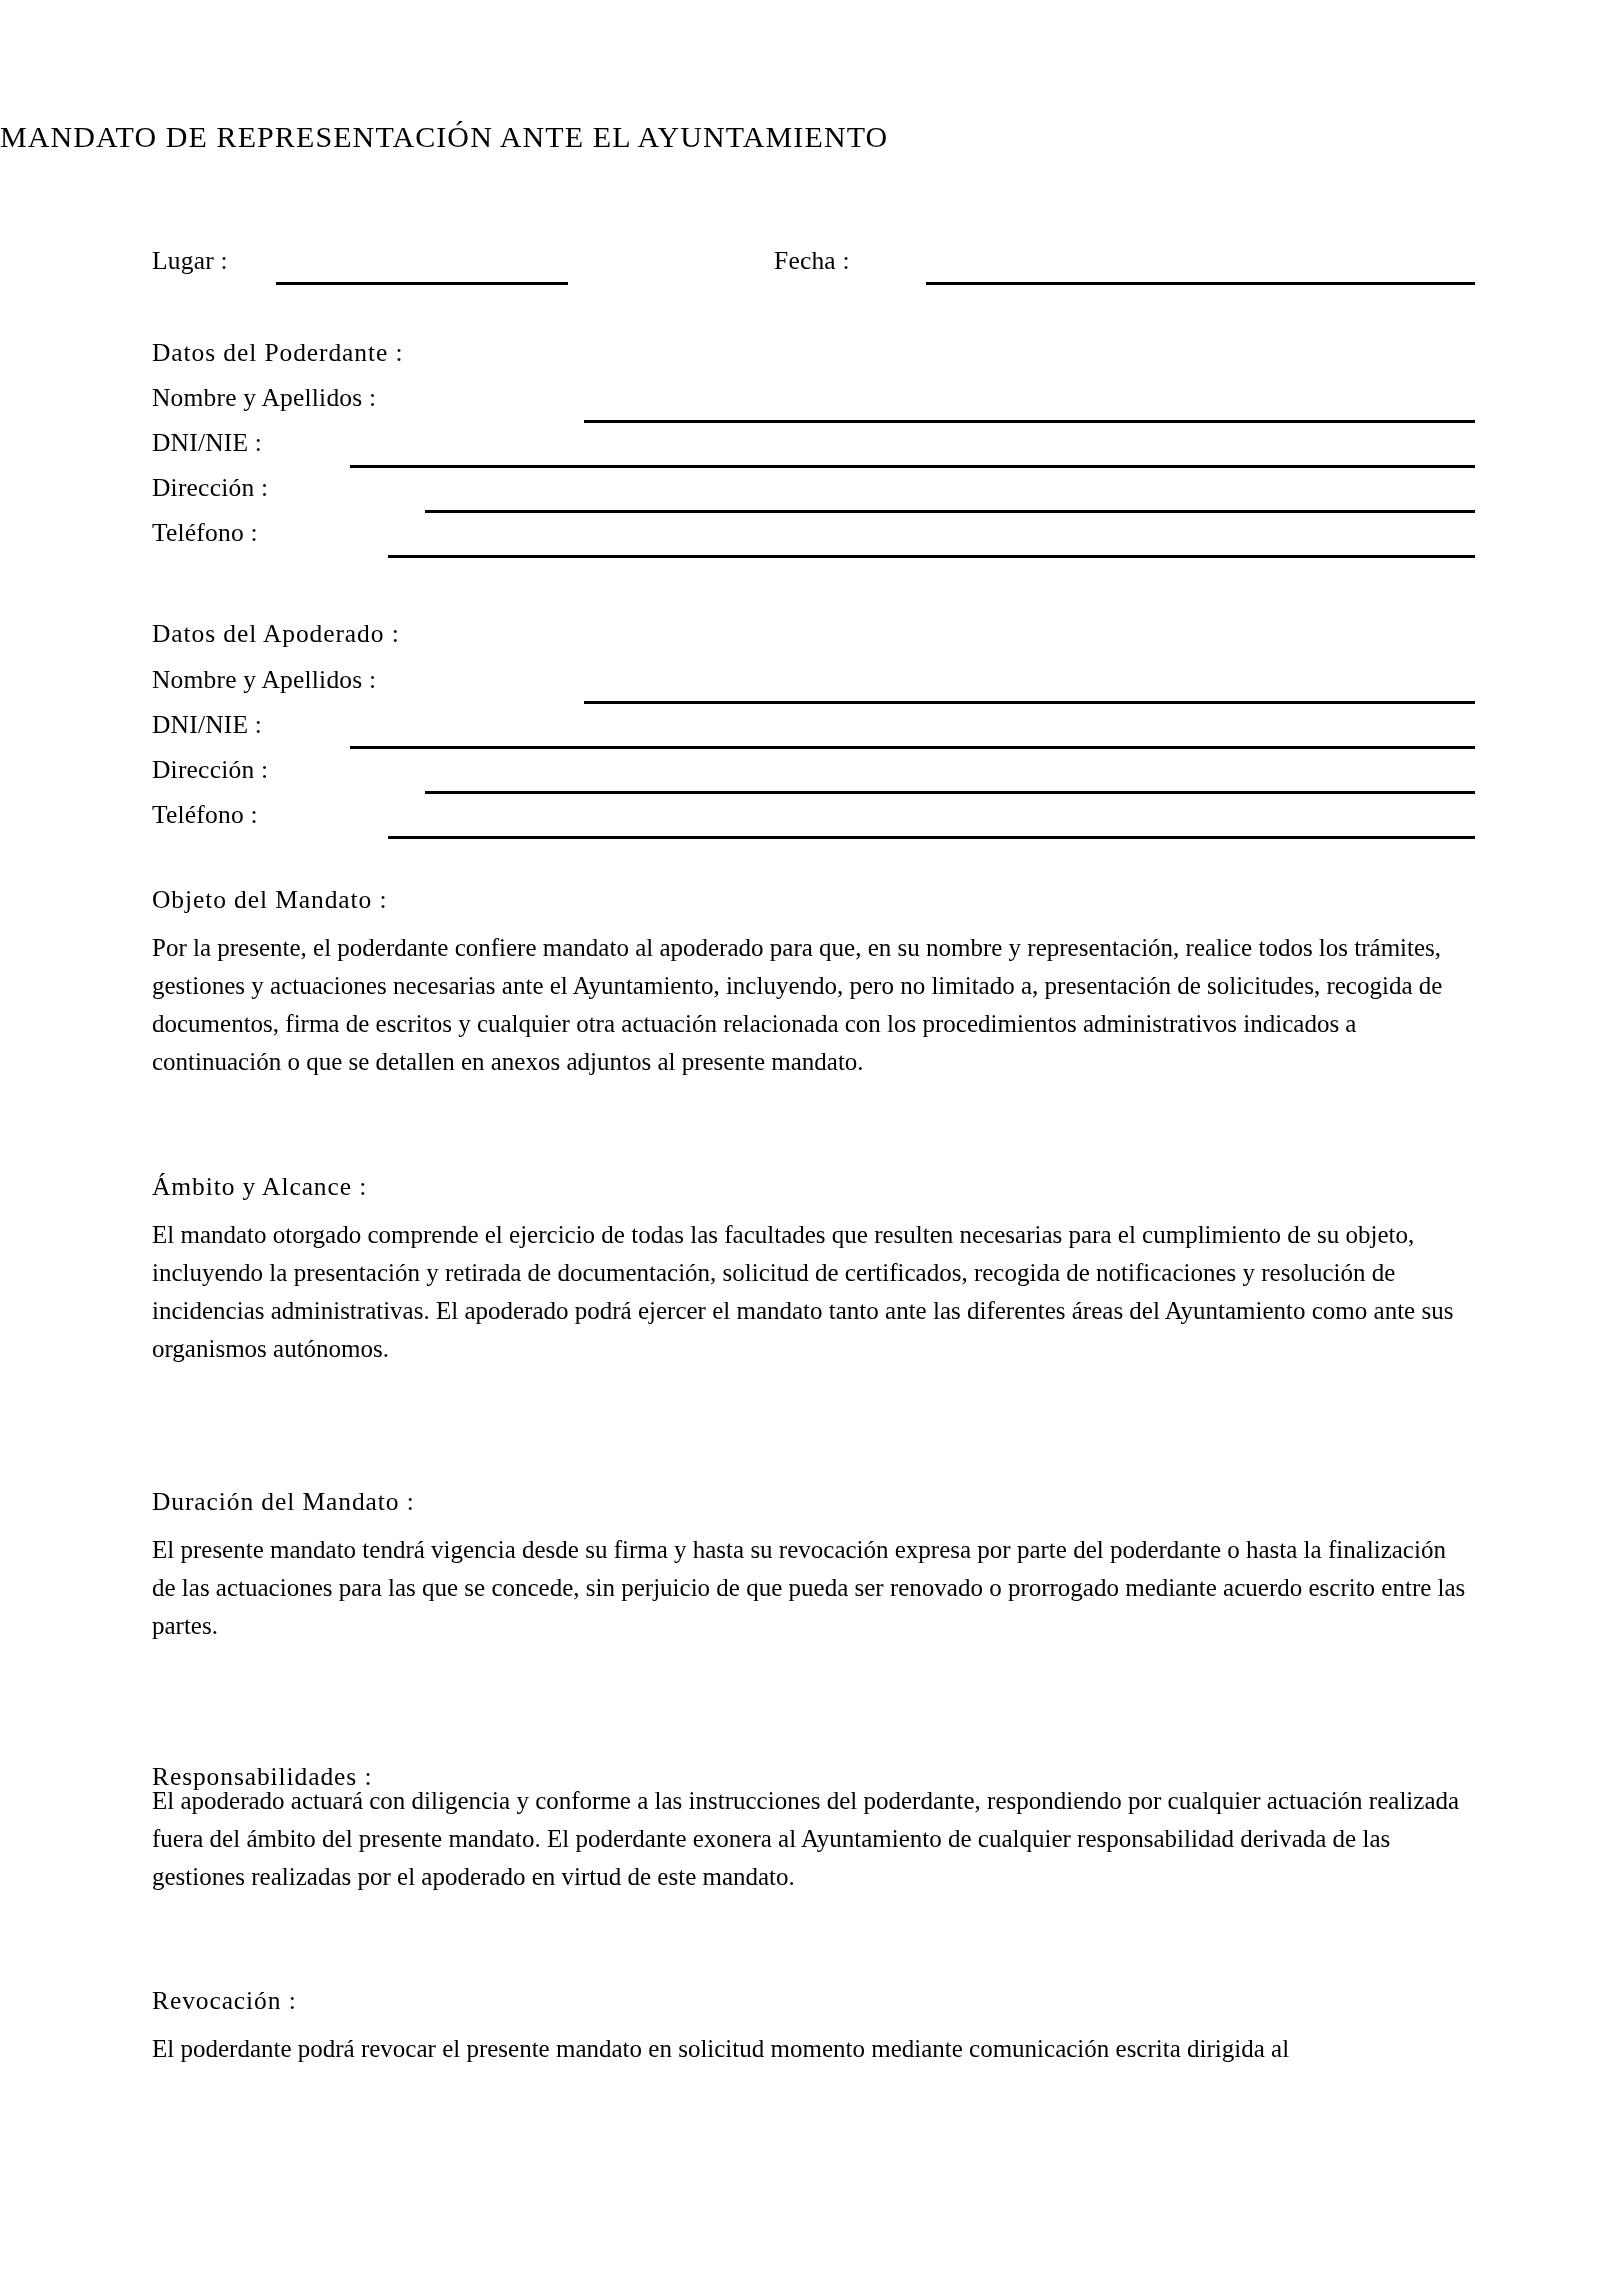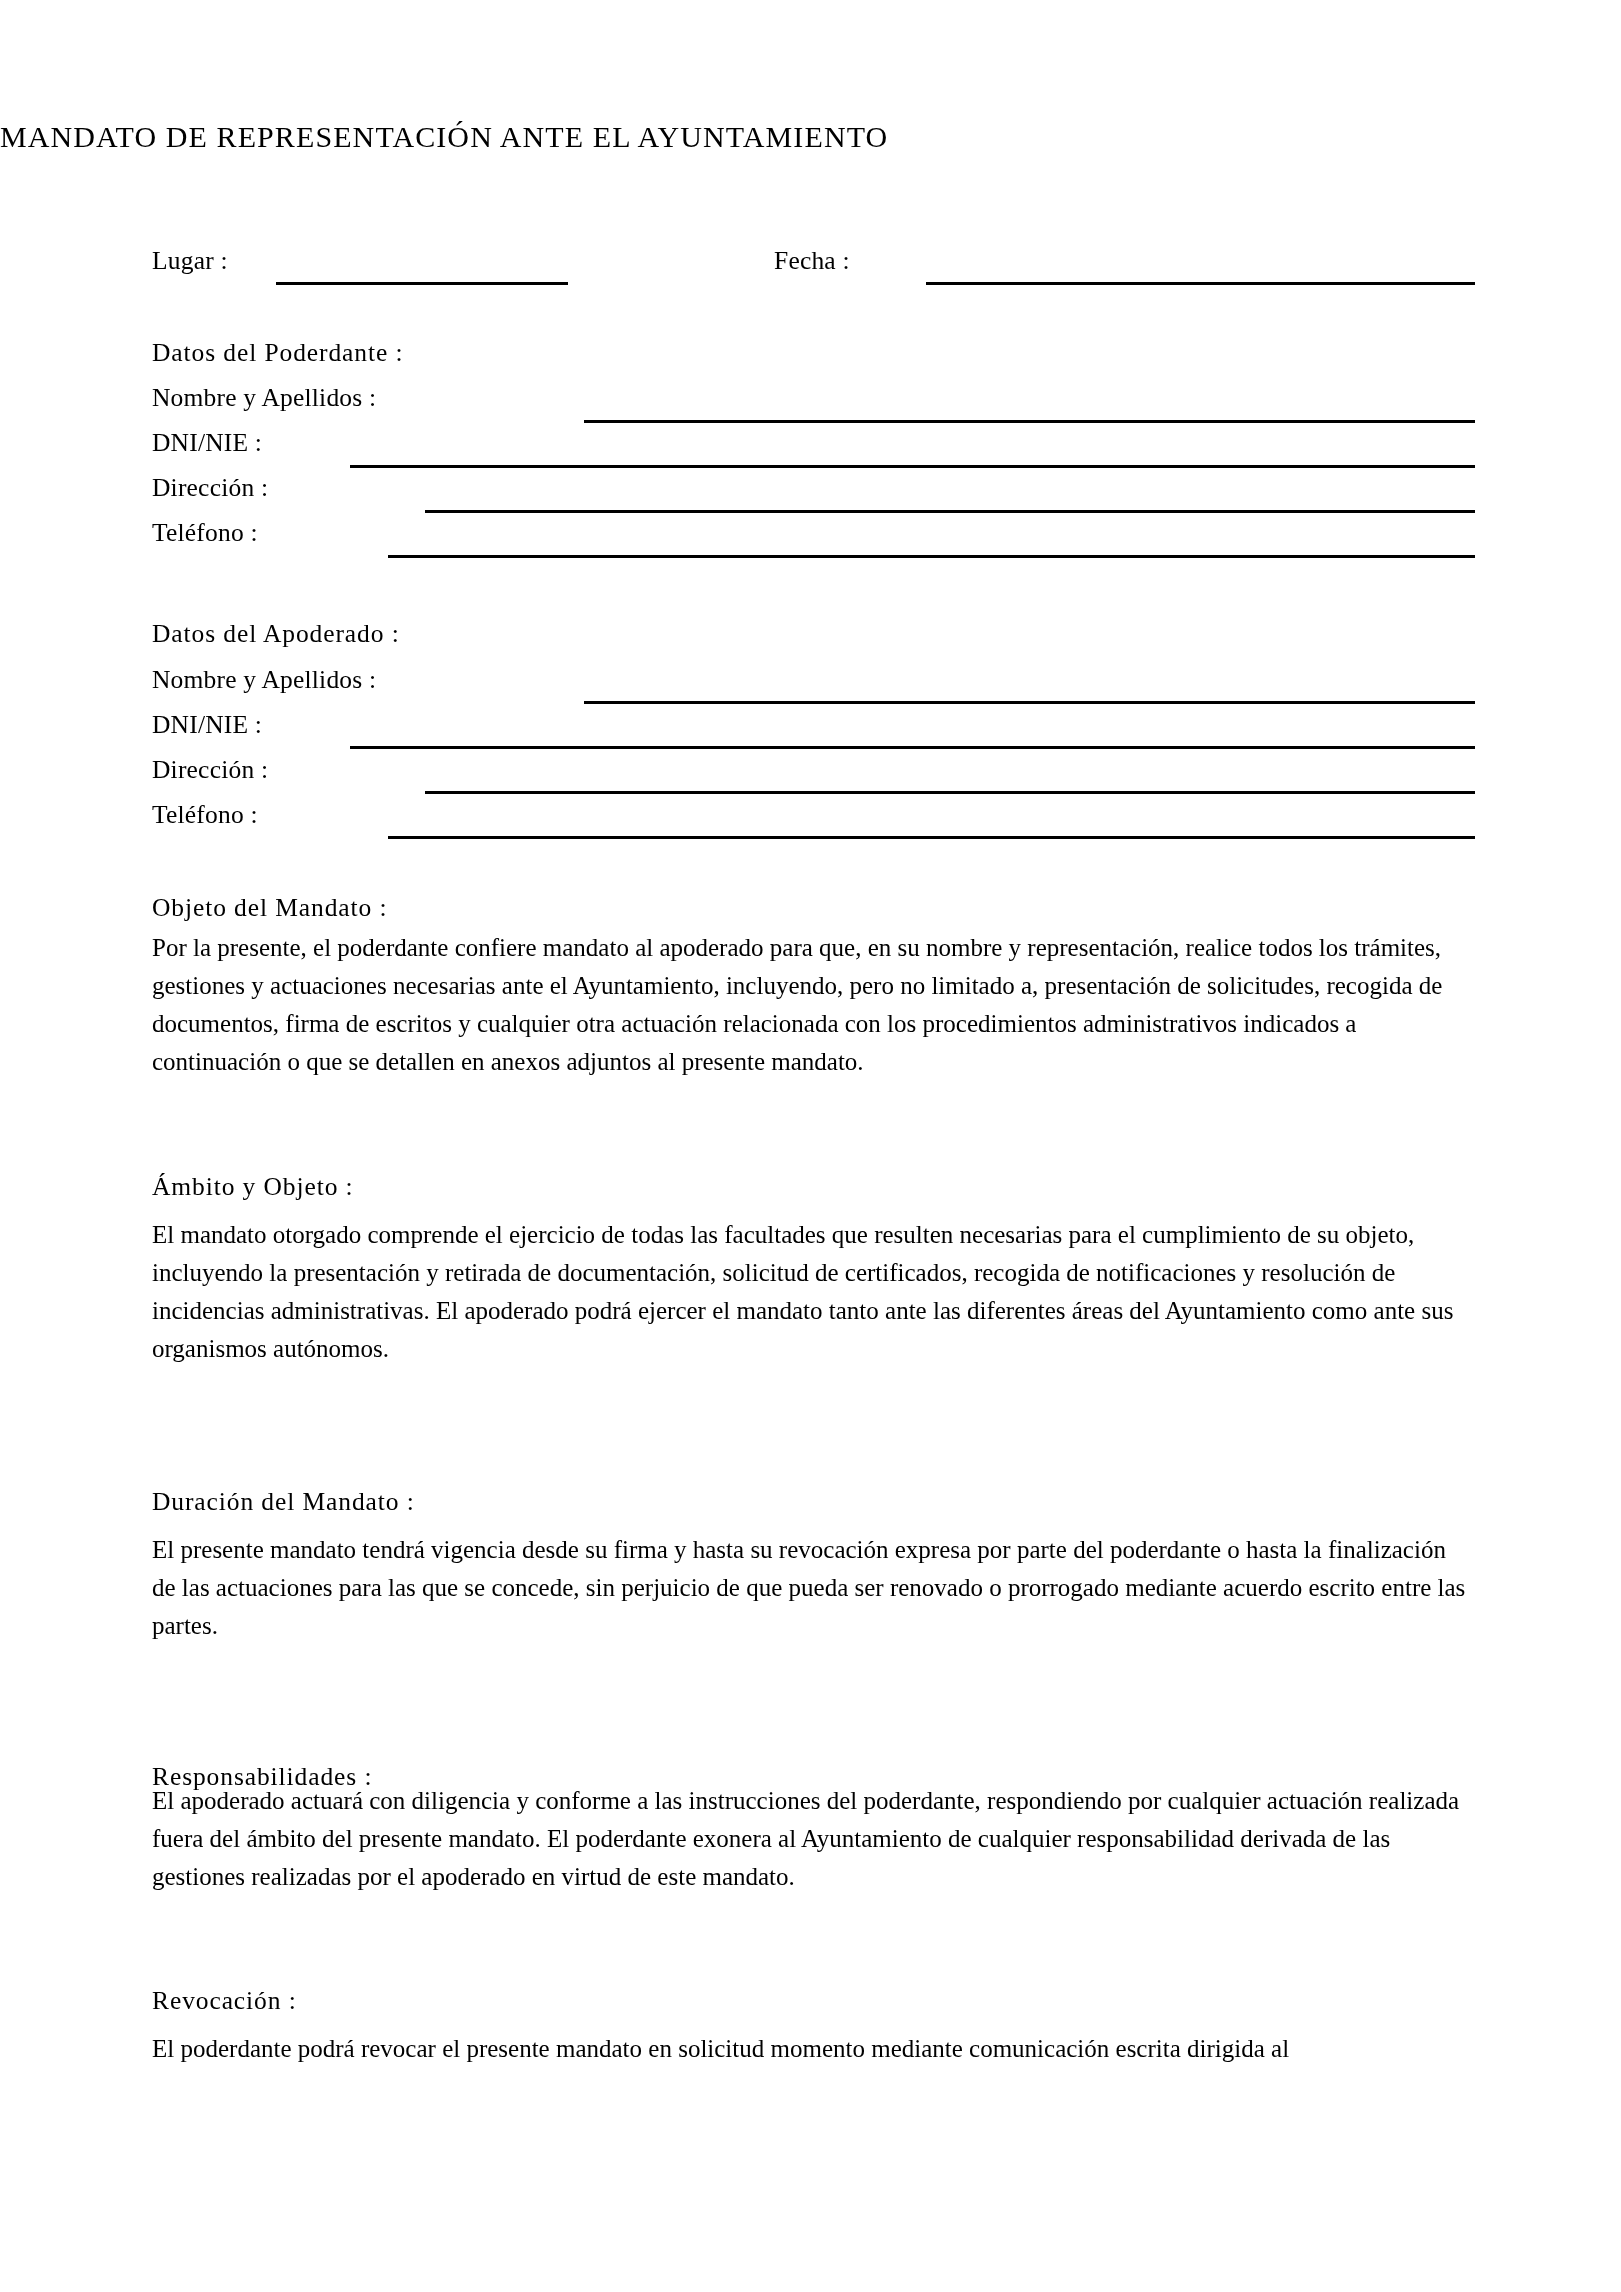--- a/index.html
+++ b/index.html
@@ -106,26 +106,26 @@
 
   <div class="field-label" style="top:710px;">DNI/NIE :</div>
   <div class="rule" style="top:746px; left:350px; width:1125px;"></div>
 
   <div class="field-label" style="top:755px;">Dirección :</div>
   <div class="rule" style="top:791px; left:425px; width:1050px;"></div>
 
   <div class="field-label" style="top:800px;">Teléfono :</div>
   <div class="rule" style="top:836px; left:388px; width:1087px;"></div>
 
-  <div class="section-heading" style="top:885px;margin-top:8px;">Objeto del Mandato :</div>
+  <div class="section-heading" style="top:885px;">Objeto del Mandato :</div>
   <div class="para" style="top:929px;">
     <p>Por la presente, el poderdante confiere mandato al apoderado para que, en su nombre y representación, realice todos los trámites, gestiones y actuaciones necesarias ante el Ayuntamiento, incluyendo, pero no limitado a, presentación de solicitudes, recogida de documentos, firma de escritos y cualquier otra actuación relacionada con los procedimientos administrativos indicados a continuación o que se detallen en anexos adjuntos al presente mandato.</p>
   </div>
 
-  <div class="section-heading" style="top:1172px;">Ámbito y Objeto :</div>
+  <div class="section-heading" style="top:1172px;">Ámbito y Alcance :</div>
   <div class="para" style="top:1216px;">
     <p>El mandato otorgado comprende el ejercicio de todas las facultades que resulten necesarias para el cumplimiento de su objeto, incluyendo la presentación y retirada de documentación, solicitud de certificados, recogida de notificaciones y resolución de incidencias administrativas. El apoderado podrá ejercer el mandato tanto ante las diferentes áreas del Ayuntamiento como ante sus organismos autónomos.</p>
   </div>
 
   <div class="section-heading" style="top:1487px;">Duración del Mandato :</div>
   <div class="para" style="top:1531px;">
     <p>El presente mandato tendrá vigencia desde su firma y hasta su revocación expresa por parte del poderdante o hasta la finalización de las actuaciones para las que se concede, sin perjuicio de que pueda ser renovado o prorrogado mediante acuerdo escrito entre las partes.</p>
   </div>
 
   <div class="section-heading" style="top:1738px;margin-top:24px;">Responsabilidades :</div>

